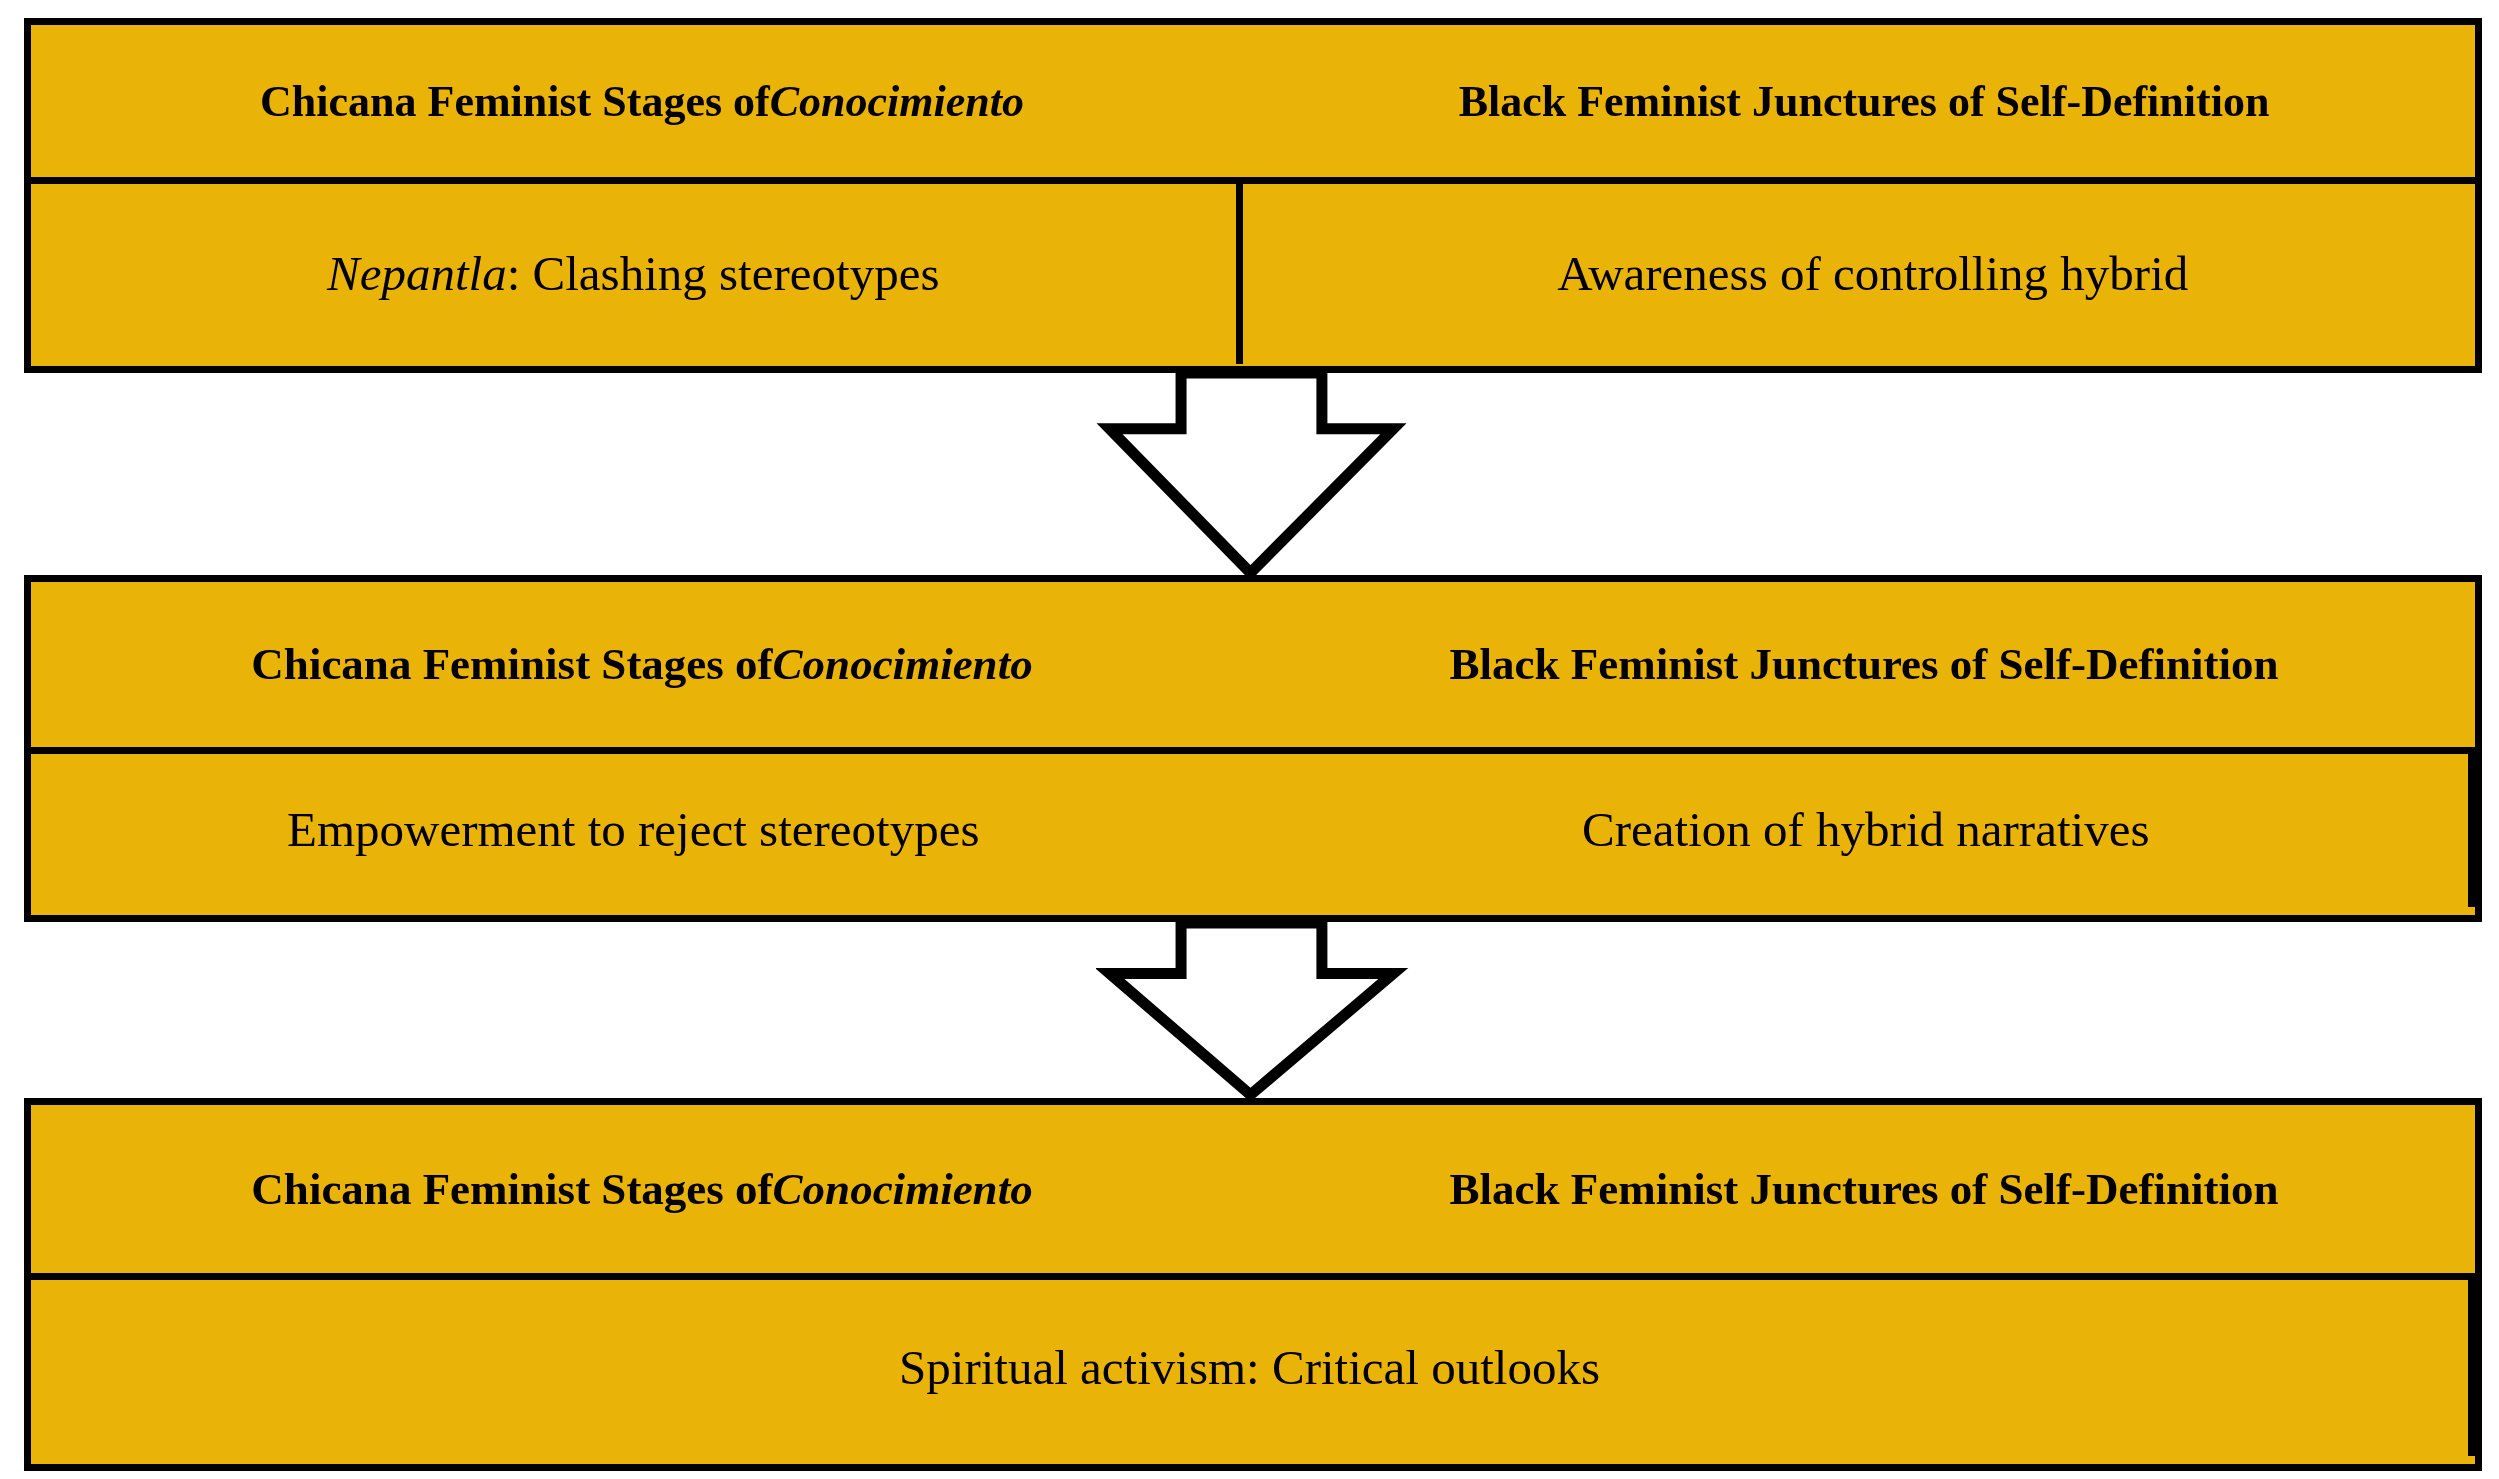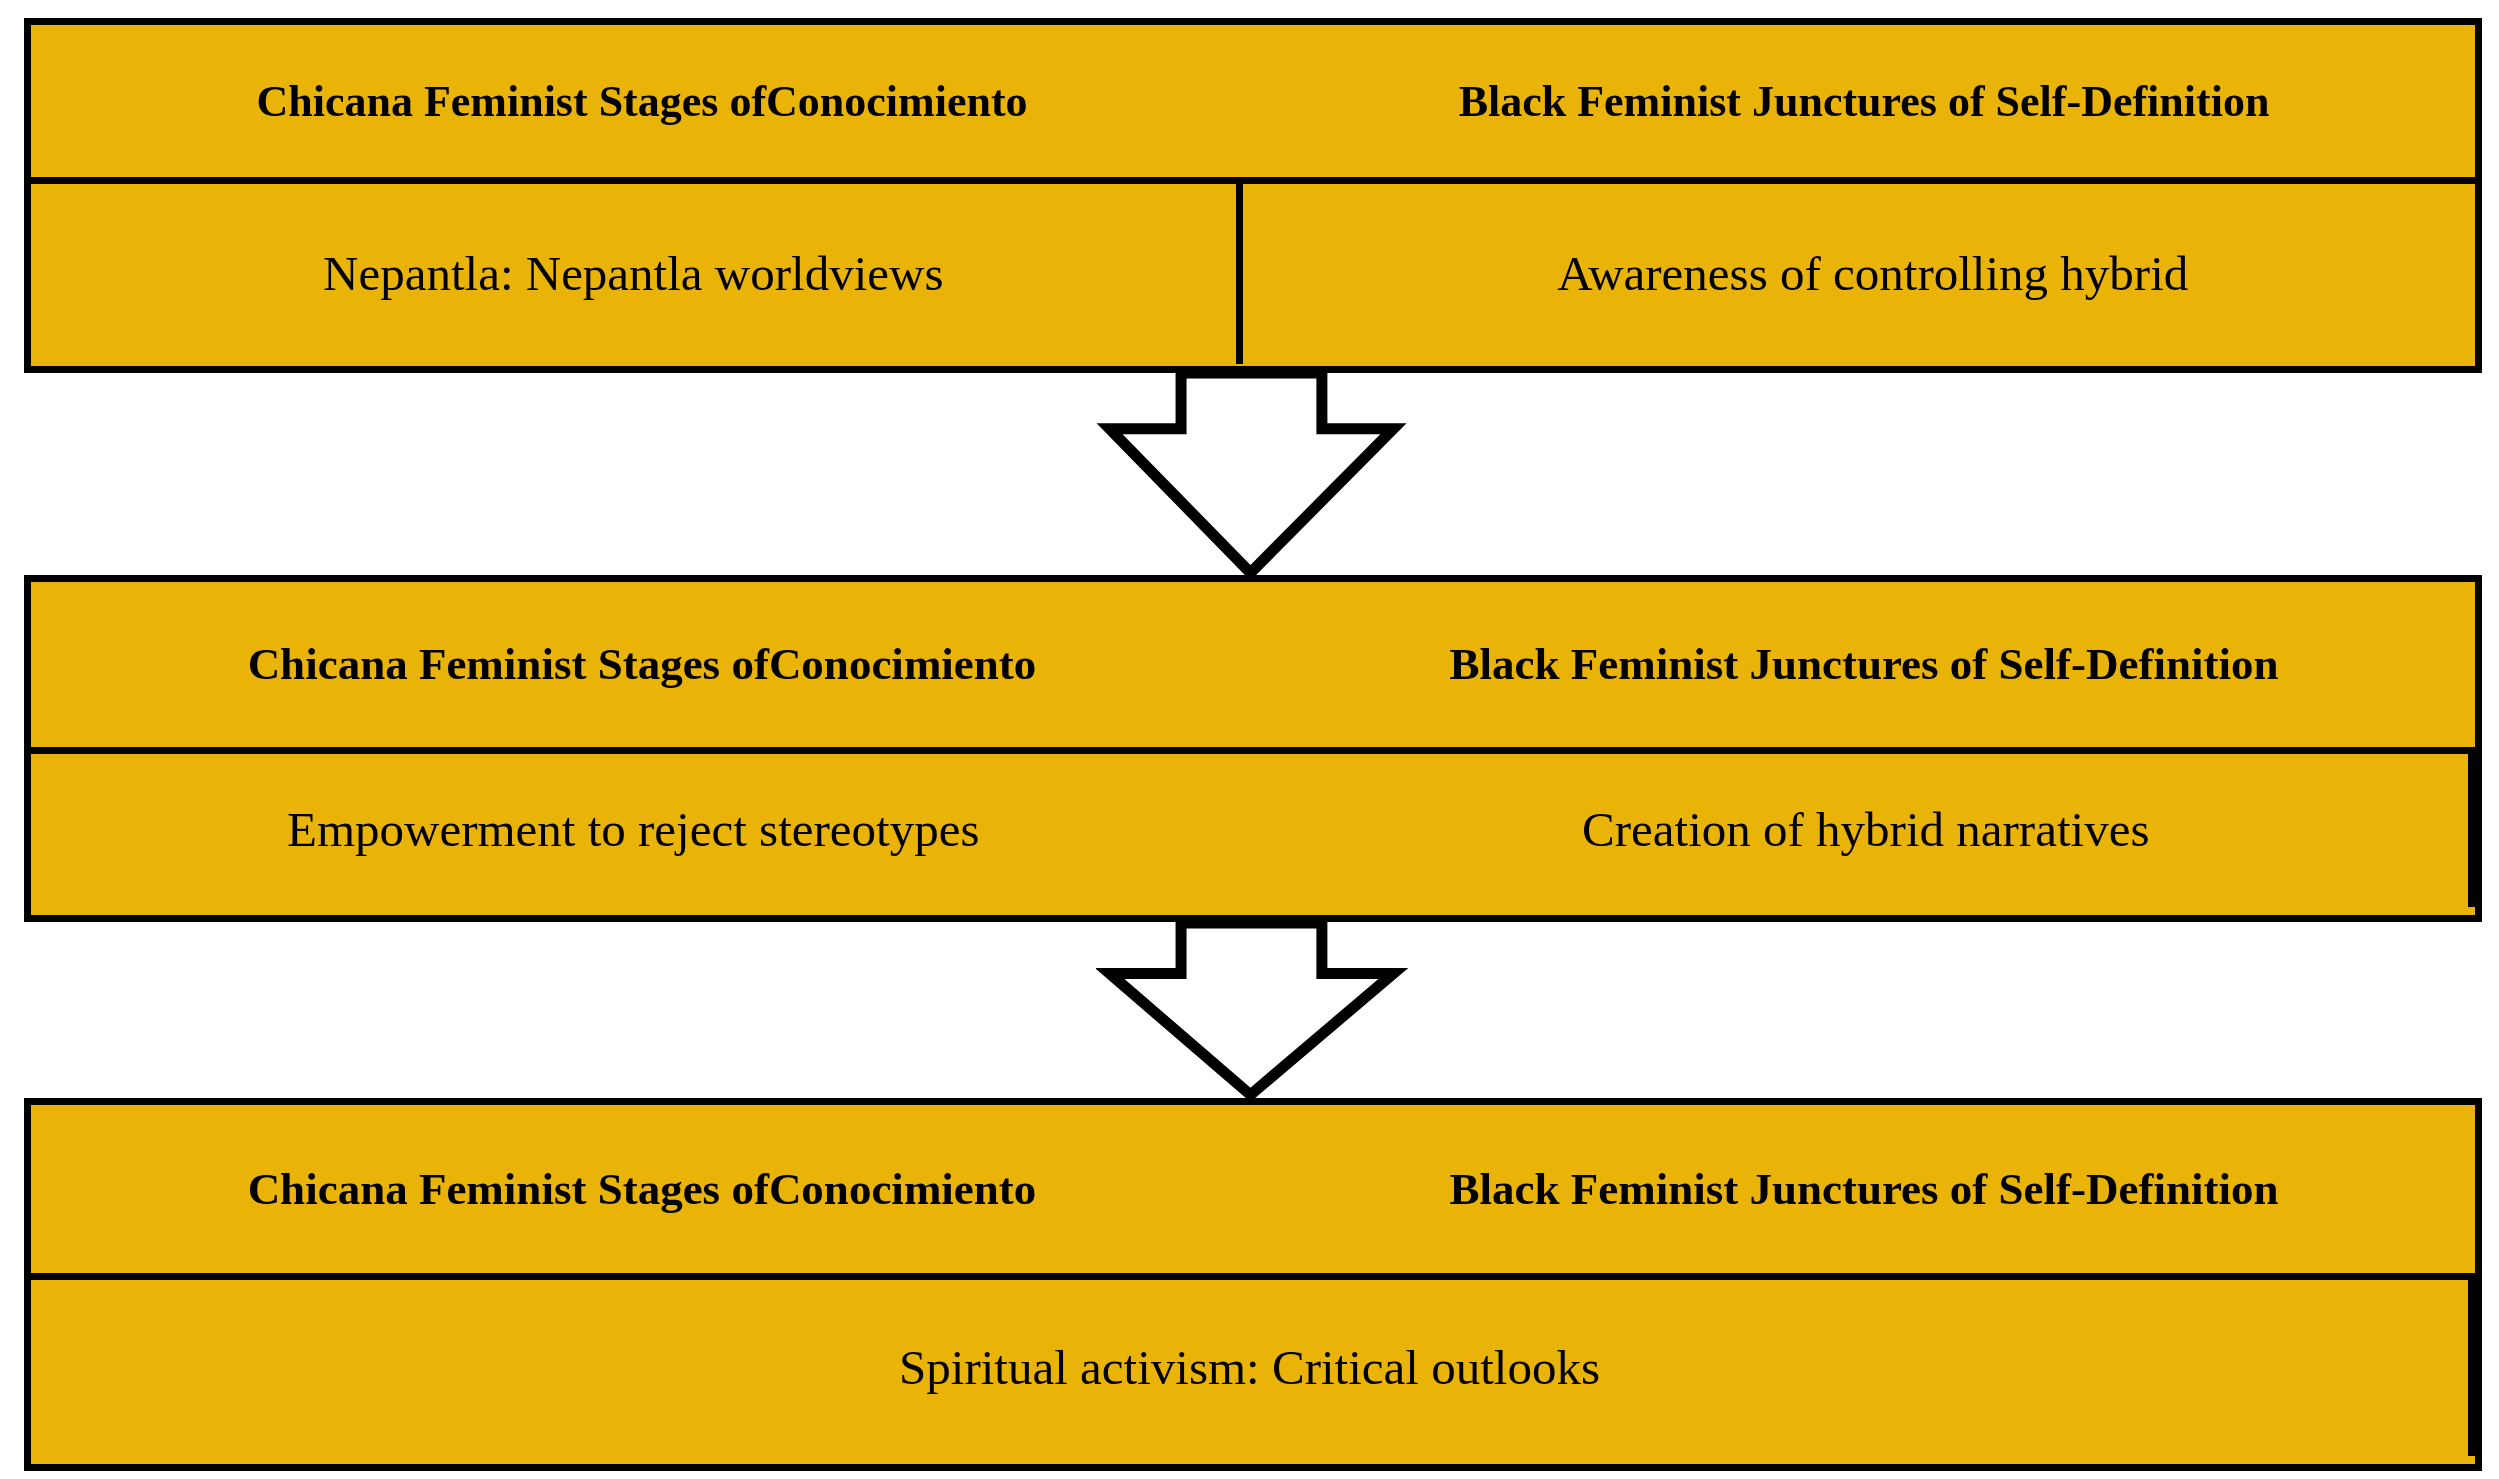--- a/index.html
+++ b/index.html
@@ -81,21 +81,21 @@
   .block-2 .header-row  { height: 172px; }
   .block-2 .content-row { height: 153px; }
   .block-2 .header-cell  { font-size: 45px; }
   .block-2 .content-cell { font-size: 49px; }
 
   .block-3 .header-row  { height: 175px; }
   .block-3 .content-row { height: 176px; }
   .block-3 .header-cell  { font-size: 45px; }
   .block-3 .content-cell { font-size: 49px; }
 
-  .ital { }
+  .ital { font-style: italic; }
 
   
   .arrow {
     position: absolute;
     left: 1096px;
     width: 313px;
   }
   .arrow-1 { top: 369px;  height: 212px; }   
   .arrow-2 { top: 919px; height: 184px; }   
   .arrow svg { display: block; width: 100%; height: 100%; }
@@ -109,21 +109,21 @@
     <div class="header-row">
       <div class="header-cell">
           <span>Chicana Feminist Stages of </span>
           <span class="ital">Conocimiento</span>
         </div>
       <div class="header-cell">Black Feminist Junctures of Self-Definition</div>
     </div>
     <div class="content-row">
       <div class="content-cell left-cell">
           <span class="ital">Nepantla</span>
-          <span>: Nepantla worldviews</span>
+          <span>: Clashing stereotypes</span>
         </div>
       <div class="content-cell">Awareness of controlling hybrid</div>
     </div>
   </div>
 
   <div class="arrow arrow-1">
     <svg viewBox="0 0 460 312" preserveAspectRatio="none">
       <polygon points="125,6 125,88 20,88 227,300 437,88 332,88 332,6" fill="#ffffff" stroke="#000000" stroke-width="11" stroke-linejoin="miter" vector-effect="non-scaling-stroke"></polygon>
     </svg>
   </div>

